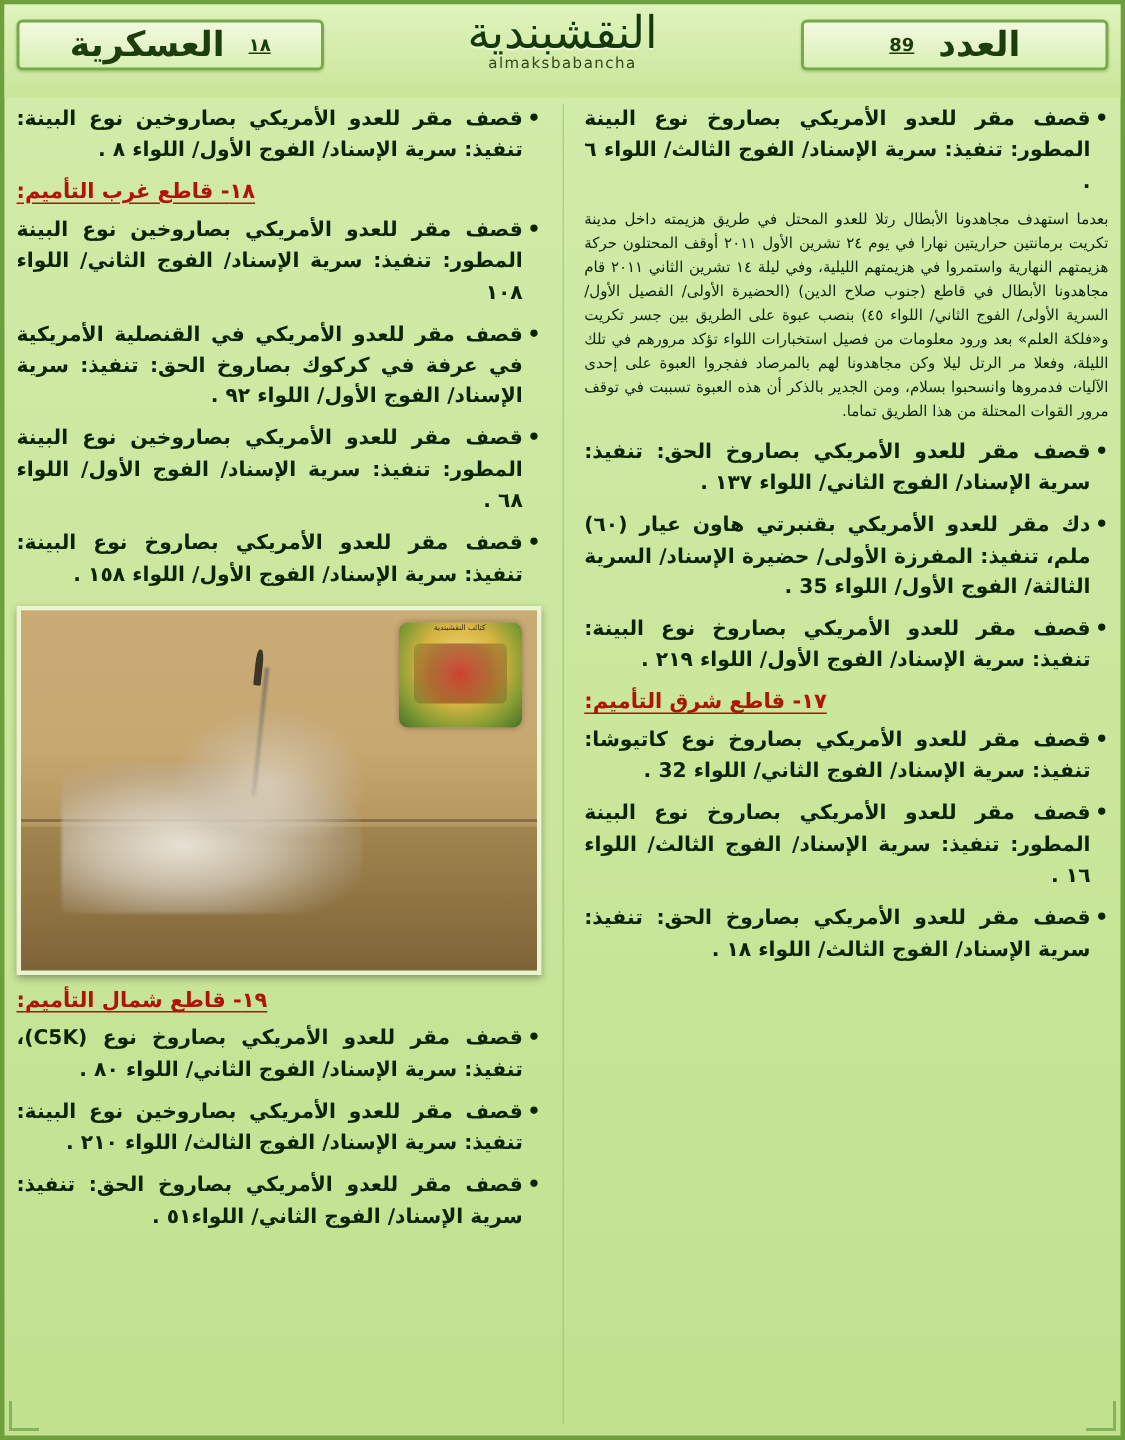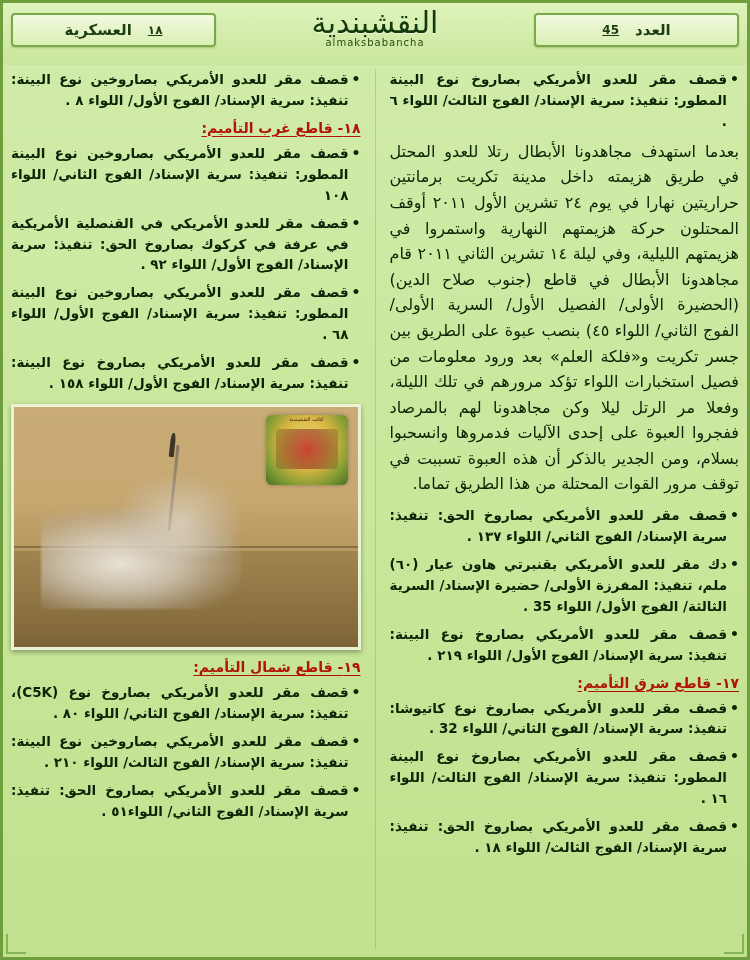--- a/index.html
+++ b/index.html
@@ -62,21 +62,21 @@
     align-items: center;
     justify-content: center;
     gap: 16px;
     padding: 0 12px;
     box-sizing: border-box;
     box-shadow: 0 1px 2px rgba(0,0,0,.18);
   }
   .ribbon-right { right: 8px; width: 205px; }
   .ribbon-left  { left: 8px;  width: 205px; }
   .ribbon span {
-    font-size: 15px;
+    font-size: 23px;
     font-weight: bold;
     color: #1d3d0c;
     white-space: nowrap;
   }
   .ribbon .num { font-size: 12px; text-decoration: underline; }
 
   
   .columns {
     position: absolute;
     top: 66px;
@@ -116,27 +116,27 @@
     right: 0;
     top: 0;
     color: #0c2405;
     font-size: 14px;
   }
   .section-head {
     margin: 9px 0 7px 0;
     font-size: 14px;
     font-weight: bold;
     color: #b01408;
-    text-align: right;
+    text-align: left;
     text-decoration: underline;
     text-underline-offset: 3px;
   }
   .justify-block {
     text-align: justify;
-    font-size: 16px;
+    font-size: 10px;
     line-height: 1.6;
     color: #0c2405;
     margin: 0 0 8px 0;
   }
 
   
   .photo-wrap {
     margin: 10px 0 8px 0;
     border: 3px solid #e8f4d2;
     box-shadow: 0 2px 5px rgba(0,0,0,.35);
@@ -249,21 +249,21 @@
 
   <div class="corner c-tl"></div>
   <div class="corner c-tr"></div>
   <div class="corner c-bl"></div>
   <div class="corner c-br"></div>
 
   <div class="header">
 
     <div class="ribbon ribbon-right">
       <span>العدد</span>
-      <span class="num">45</span>
+      <span class="num">89</span>
     </div>
 
     <div class="header-banner">
       <div class="masthead">النقشبندية</div>
       <div class="masthead-sub">almaksbabancha</div>
     </div>
 
     <div class="ribbon ribbon-left">
       <span class="num">١٨</span>
       <span>العسكرية</span>

